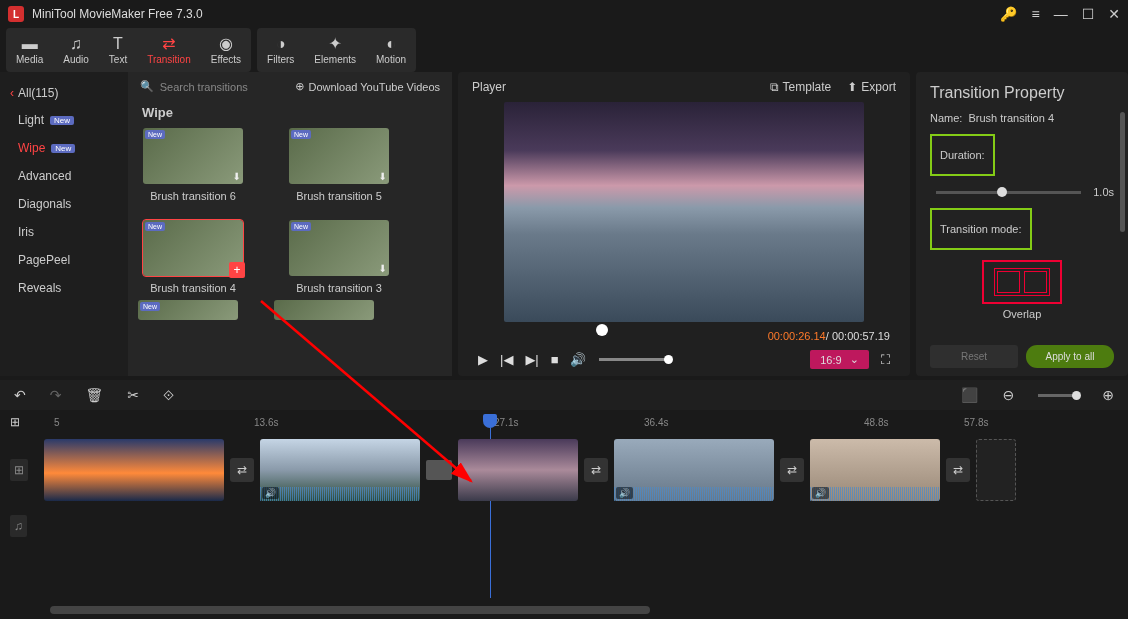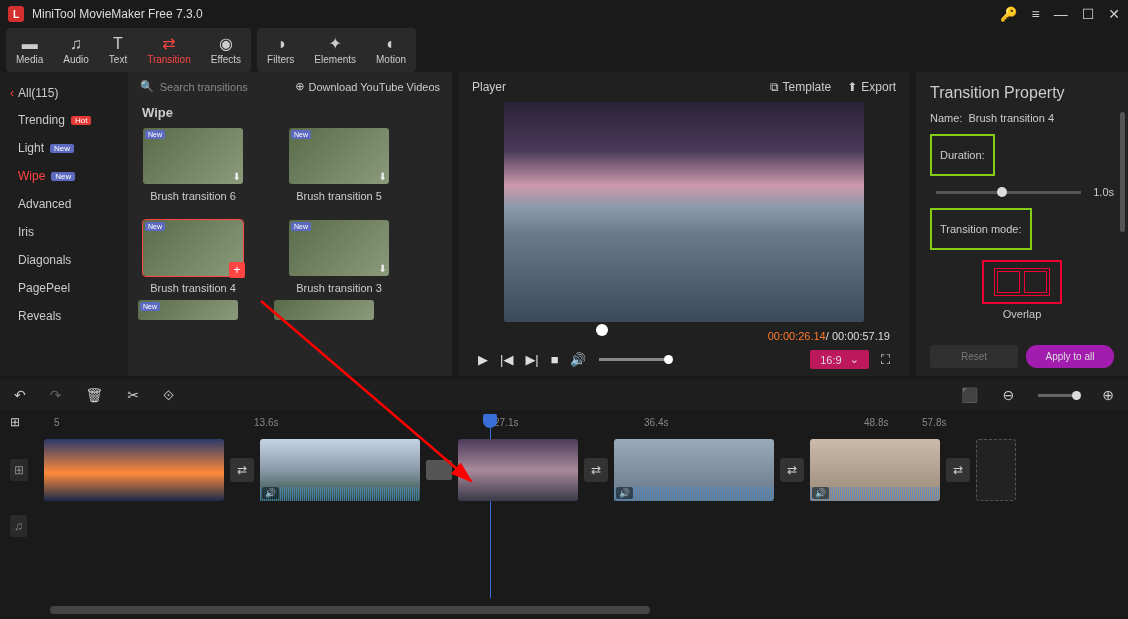--- a/index.html
+++ b/index.html
@@ -78,21 +78,21 @@
 .outlined { border:2px solid #84cc16; padding:13px 8px; display:inline-block; }
 .slider { flex:1; height:3px; background:#555; position:relative; margin:0 6px; }
 .slider .sknob { position:absolute; top:-4px; left:42%; width:10px; height:10px; background:#ddd; border-radius:50%; }
 .mode-box { border:2px solid #e03; padding:8px; width:80px; height:44px; margin:4px auto 4px; display:flex; align-items:center; justify-content:center; }
 .mode-box-inner { border:1px solid #e03; width:56px; height:28px; display:flex; }
 .mode-box-inner > div { flex:1; border:1px solid #e03; margin:2px; }
 .mode-label { text-align:center; font-size:11px; margin-bottom:8px; }
 .prop-btns { display:flex; gap:8px; padding:0 14px; }
 .prop-btn { flex:1; padding:6px 0; text-align:center; font-size:10px; border-radius:3px; cursor:pointer; }
 .prop-btn.reset { background:#2f2f2f; color:#777; }
-.prop-btn.apply { background:#a21caf; color:#ddd;border-radius:11px; }
+.prop-btn.apply { background:#4d7c0f; color:#ddd;border-radius:11px; }
 .vscroll { position:absolute; right:3px; top:40px; width:5px; height:120px; background:#555; border-radius:3px; }
 
 
 .editbar { height:30px; background:#1f1f1f; display:flex; align-items:center; padding:0 14px; gap:24px; color:#ccc; margin-top:4px; }
 .editbar .eb { cursor:pointer; font-size:14px; }
 .editbar .spacer { flex:1; }
 .zoom-track { width:40px; height:3px; background:#666; position:relative; }
 .zoom-track .zknob { position:absolute; right:-3px; top:-3px; width:9px; height:9px; background:#ddd; border-radius:50%; }
 
 
@@ -178,39 +178,35 @@
 </div>
 
 <div class="body">
 
   <div class="sidebar">
     <div class="cat-header">
         <span style="color:#ff4444;margin-right:4px">‹</span>
         <span>All(115)</span>
       </div>
     <div class="cat-item">
-        <span>Trending</span>
-        <span class="badge hot">Hot</span>
-      </div>
-    <div class="cat-item">
         <span>Light</span>
         <span class="badge new">New</span>
       </div>
     <div class="cat-item active">
         <span>Wipe</span>
         <span class="badge new">New</span>
       </div>
     <div class="cat-item">
         <span>Advanced</span>
       </div>
     <div class="cat-item">
+        <span>Diagonals</span>
+      </div>
+    <div class="cat-item">
         <span>Iris</span>
-      </div>
-    <div class="cat-item">
-        <span>Diagonals</span>
       </div>
     <div class="cat-item">
         <span>PagePeel</span>
       </div>
     <div class="cat-item">
         <span>Reveals</span>
       </div>
   </div>
 
   <div class="browser">
@@ -355,21 +351,21 @@
 </div>
 
 <div class="timeline">
   <div class="tl-ruler">
     <span class="addtrack">⊞</span>
     <span class="tl-tick" style="left:54px">5</span>
     <span class="tl-tick" style="left:254px">13.6s</span>
     <span class="tl-tick" style="left:494px">27.1s</span>
     <span class="tl-tick" style="left:644px">36.4s</span>
     <span class="tl-tick" style="left:864px">48.8s</span>
-    <span class="tl-tick" style="left:922px">57.8s</span>
+    <span class="tl-tick" style="left:964px">57.8s</span>
     <div class="playhead-marker" style="left:483px"></div>
     <div class="playhead-line" style="left:490px"></div>
   </div>
   <div class="tl-track">
     <span class="trk-icon">⊞</span>
     <div class="clip sunset" style="width:180px"></div>
     <div class="trans-btn">⇄</div>
     <div class="clip mtn" style="width:160px">
         <div class="wave"></div>
         <span class="aud-icon">🔊</span>

